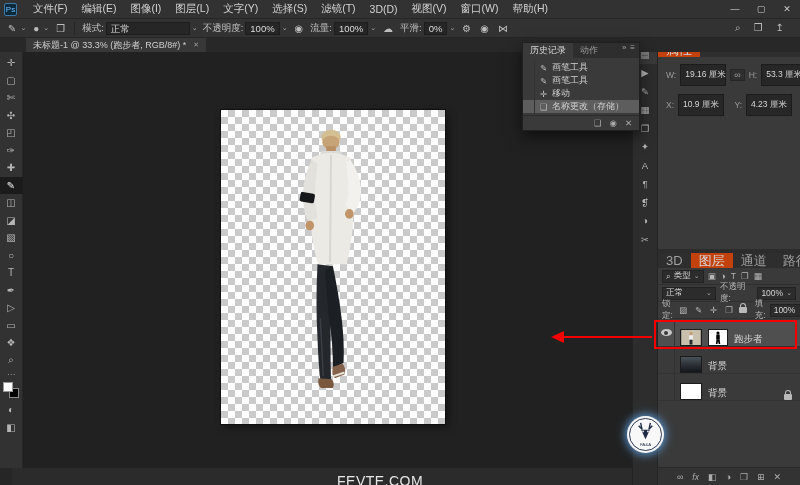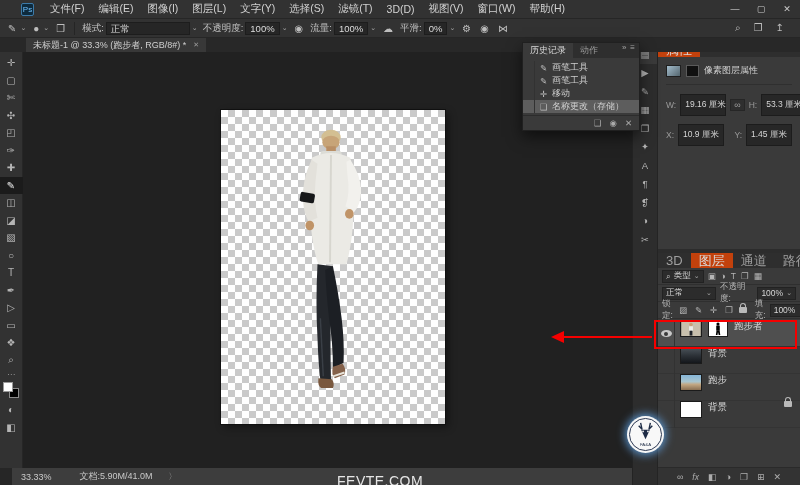--- a/index.html
+++ b/index.html
@@ -3,21 +3,21 @@
 <meta charset="utf-8">
 <style>
   *{box-sizing:border-box;margin:0;padding:0}
   body{width:800px;height:485px;overflow:hidden;background:#1e1e1e;
        font-family:"Liberation Sans","DejaVu Sans",sans-serif;-webkit-font-smoothing:antialiased}
   #app{position:relative;width:800px;height:485px;background:#2b2b2b;color:#d6d6d6;font-size:11px}
 
   
   .menubar{position:absolute;left:0;top:0;right:0;height:19px;background:#323232;
            display:flex;align-items:center;border-bottom:1px solid #262626;z-index:3}
-  .ps-logo{width:13px;height:13px;margin:0 9px 0 21px;background:#0d2a3d;color:#6fc0ff;font-size:8px;
+  .ps-logo{width:13px;height:13px;margin:0 9px 0 4px;background:#0d2a3d;color:#6fc0ff;font-size:8px;
            display:flex;align-items:center;justify-content:center;border:1px solid #3d7aa8;border-radius:2px;flex:none}
   .menu-item{padding:0 7px;font-size:10.5px;color:#d2d2d2;white-space:nowrap}
   .win-controls{margin-left:auto;display:flex}
   .win-btn{width:26px;text-align:center;font-size:9px;color:#c9c9c9}
 
   
   .optionsbar{position:absolute;left:0;top:19px;right:0;height:19px;background:#323232;
               display:flex;align-items:center;gap:5px;padding:0 6px;border-bottom:1px solid #262626;font-size:10px;z-index:3}
   .opt-group{display:flex;align-items:center;gap:2px;white-space:nowrap}
   .opt-label{color:#c3c3c3;font-size:9.5px}
@@ -100,21 +100,21 @@
 
   .layers{position:absolute;left:0;top:211px;right:0;bottom:0}
   .filter-row{height:17px;display:flex;align-items:center;gap:3px;padding:0 4px;border-bottom:1px solid #2f2f2f;font-size:8.5px}
   .filter-box{display:flex;align-items:center;gap:3px;background:#2c2c2c;border:1px solid #222;padding:0 3px;height:13px;color:#cfcfcf}
   .f-ic{color:#b5b5b5;font-size:8.5px;padding:0 1px}
   .ctl-row{height:17px;display:flex;align-items:center;gap:4px;padding:0 4px;font-size:8.5px;color:#b5b5b5;border-bottom:1px solid #2f2f2f}
   .select-box{display:flex;align-items:center;justify-content:space-between;background:#2c2c2c;border:1px solid #222;
               height:13px;padding:0 3px;color:#d6d6d6;gap:3px;white-space:nowrap}
   .blend-select{width:58px}
   .layer-list{position:absolute;top:67px;bottom:18px;left:0;right:0;overflow:hidden}
-  .layer-row{height:27px;display:flex;align-items:flex-start;border-bottom:1px solid #343434;padding-right:4px}
+  .layer-row{height:27px;display:flex;align-items:flex-end;border-bottom:1px solid #343434;padding-right:4px}
   .layer-row.selected{background:#4f4f4f}
   .eye-cell{width:17px;height:27px;display:flex;align-items:center;justify-content:center;border-right:1px solid #323232;flex:none}
   .eye{width:11px;height:7px;background:#c9c9c9;border-radius:50%;position:relative}
   .eye::after{content:"";position:absolute;left:3.5px;top:1.5px;width:4px;height:4px;border-radius:50%;background:#3a3a3a}
   .lthumb{width:22px;height:17px;border:1px solid #1b1b1b;margin-left:5px;flex:none;position:relative;overflow:hidden}
   .thumb-dark{background:linear-gradient(180deg,#4a5259 0%,#2a2f35 55%,#14171b 100%)}
   .thumb-bw{width:20px;background:linear-gradient(115deg,#f0f0f0 50%,#101010 50%)}
   .thumb-run2{background:linear-gradient(180deg,#86b6d8 0%,#a9c5cf 45%,#c3a884 62%,#8a6f52 100%)}
   .thumb-white{background:#fff}
   .lmask{width:20px;height:17px;border:1px solid #1b1b1b;background:#fff;margin-left:6px;flex:none;overflow:hidden}
@@ -322,38 +322,33 @@
   </div>
 
   <div class="dock">
 
     <div class="props">
       <div class="panel-tabs">
         <span class="panel-tab active">属性</span>
         <span class="panel-menu">≡</span>
       </div>
       <div class="props-body">
-        <div class="props-head">
-          <span class="ph-thumb1"></span>
-          <span class="ph-thumb2"></span>
-          <span class="props-head-label">像素图层属性</span>
-        </div>
         <div class="prop-row">
           <span>W:</span>
           <span class="prop-box">19.16 厘米</span>
           <span class="link-ic">∞</span>
           <span>H:</span>
           <span class="prop-box">53.3 厘米</span>
         </div>
         <div class="prop-row">
           <span>X:</span>
           <span class="prop-box">10.9 厘米</span>
           <span style="width:16px"></span>
           <span>Y:</span>
-          <span class="prop-box">1.45 厘米</span>
+          <span class="prop-box">4.23 厘米</span>
         </div>
       </div>
     </div>
 
     <div class="layers">
       <div class="panel-tabs">
         <span class="panel-tab">3D</span>
         <span class="panel-tab active">图层</span>
         <span class="panel-tab">通道</span>
         <span class="panel-tab">路径</span>
@@ -421,25 +416,20 @@
           <span class="lname">跑步者</span>
         </div>
 
         <div class="layer-row">
           <span class="eye-cell"></span>
           <span class="lthumb thumb-dark"></span>
           <span class="lname">背景</span>
         </div>
 
 
-        <div class="layer-row">
-          <span class="eye-cell"></span>
-          <span class="lthumb thumb-run2"></span>
-          <span class="lname">跑步</span>
-        </div>
 
         <div class="layer-row">
           <span class="eye-cell"></span>
           <span class="lthumb thumb-white"></span>
           <span class="lname">背景</span>
           <span class="css-lock"></span>
         </div>
       </div>
 
       <div class="layers-footer">
@@ -462,23 +452,18 @@
         <path d="M13 6 L14.5 13 M11 9 L14 12 M23 6 L21.5 13 M25 9 L22 12"></path>
       </g>
       <path d="M13.5 13 L22.5 13 L18 23 Z" fill="#1d2b45"></path>
       <circle cx="15.5" cy="14.8" r="0.9" fill="#f8f8f8"></circle>
       <circle cx="20.5" cy="14.8" r="0.9" fill="#f8f8f8"></circle>
       <text x="18" y="30" font-size="4.5" text-anchor="middle" fill="#1d2b45">FA&amp;A</text>
     </svg>
   </div>
 
   <div class="corner"></div>
-  <div class="statusbar">
-    <span class="sb-zoom">33.33%</span>
-    <span class="sb-doc">文档:5.90M/41.0M</span>
-    <span class="sb-pop">〉</span>
-  </div>
 
   <div class="arrow-head"></div>
   <div class="arrow-line"></div>
   <div class="red-box"></div>
 
 </div>
 
 </body></html>

